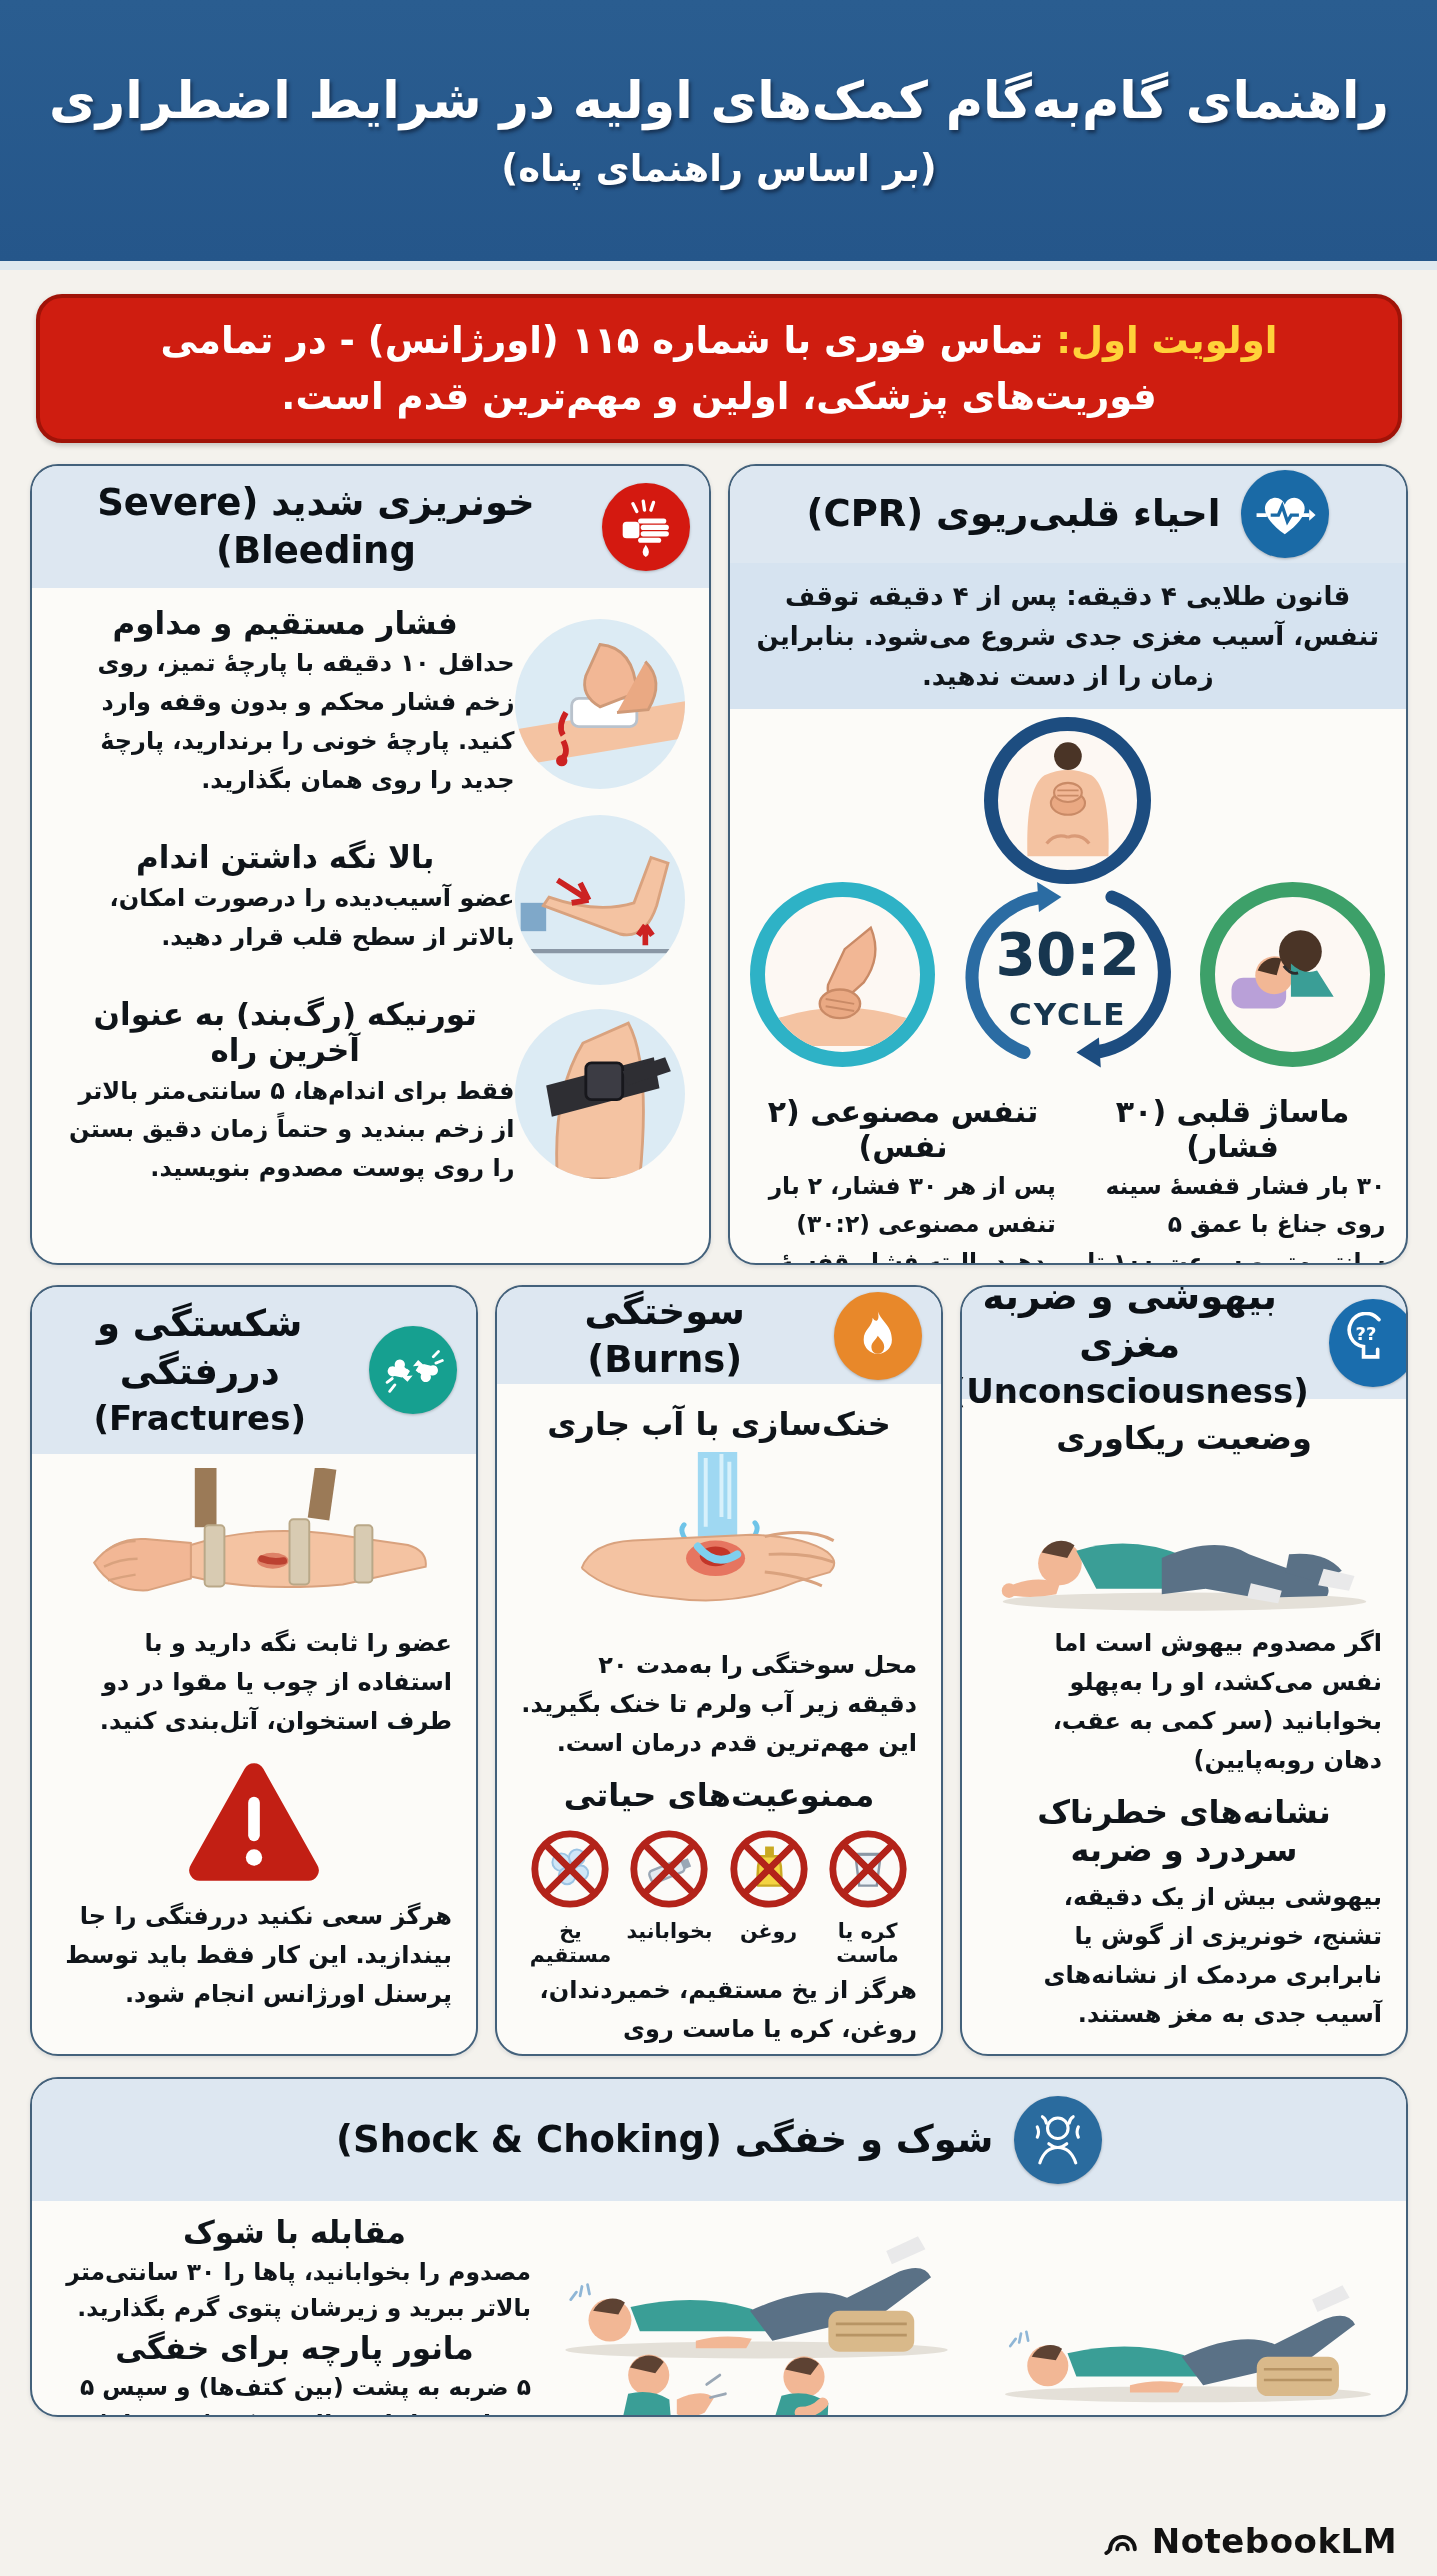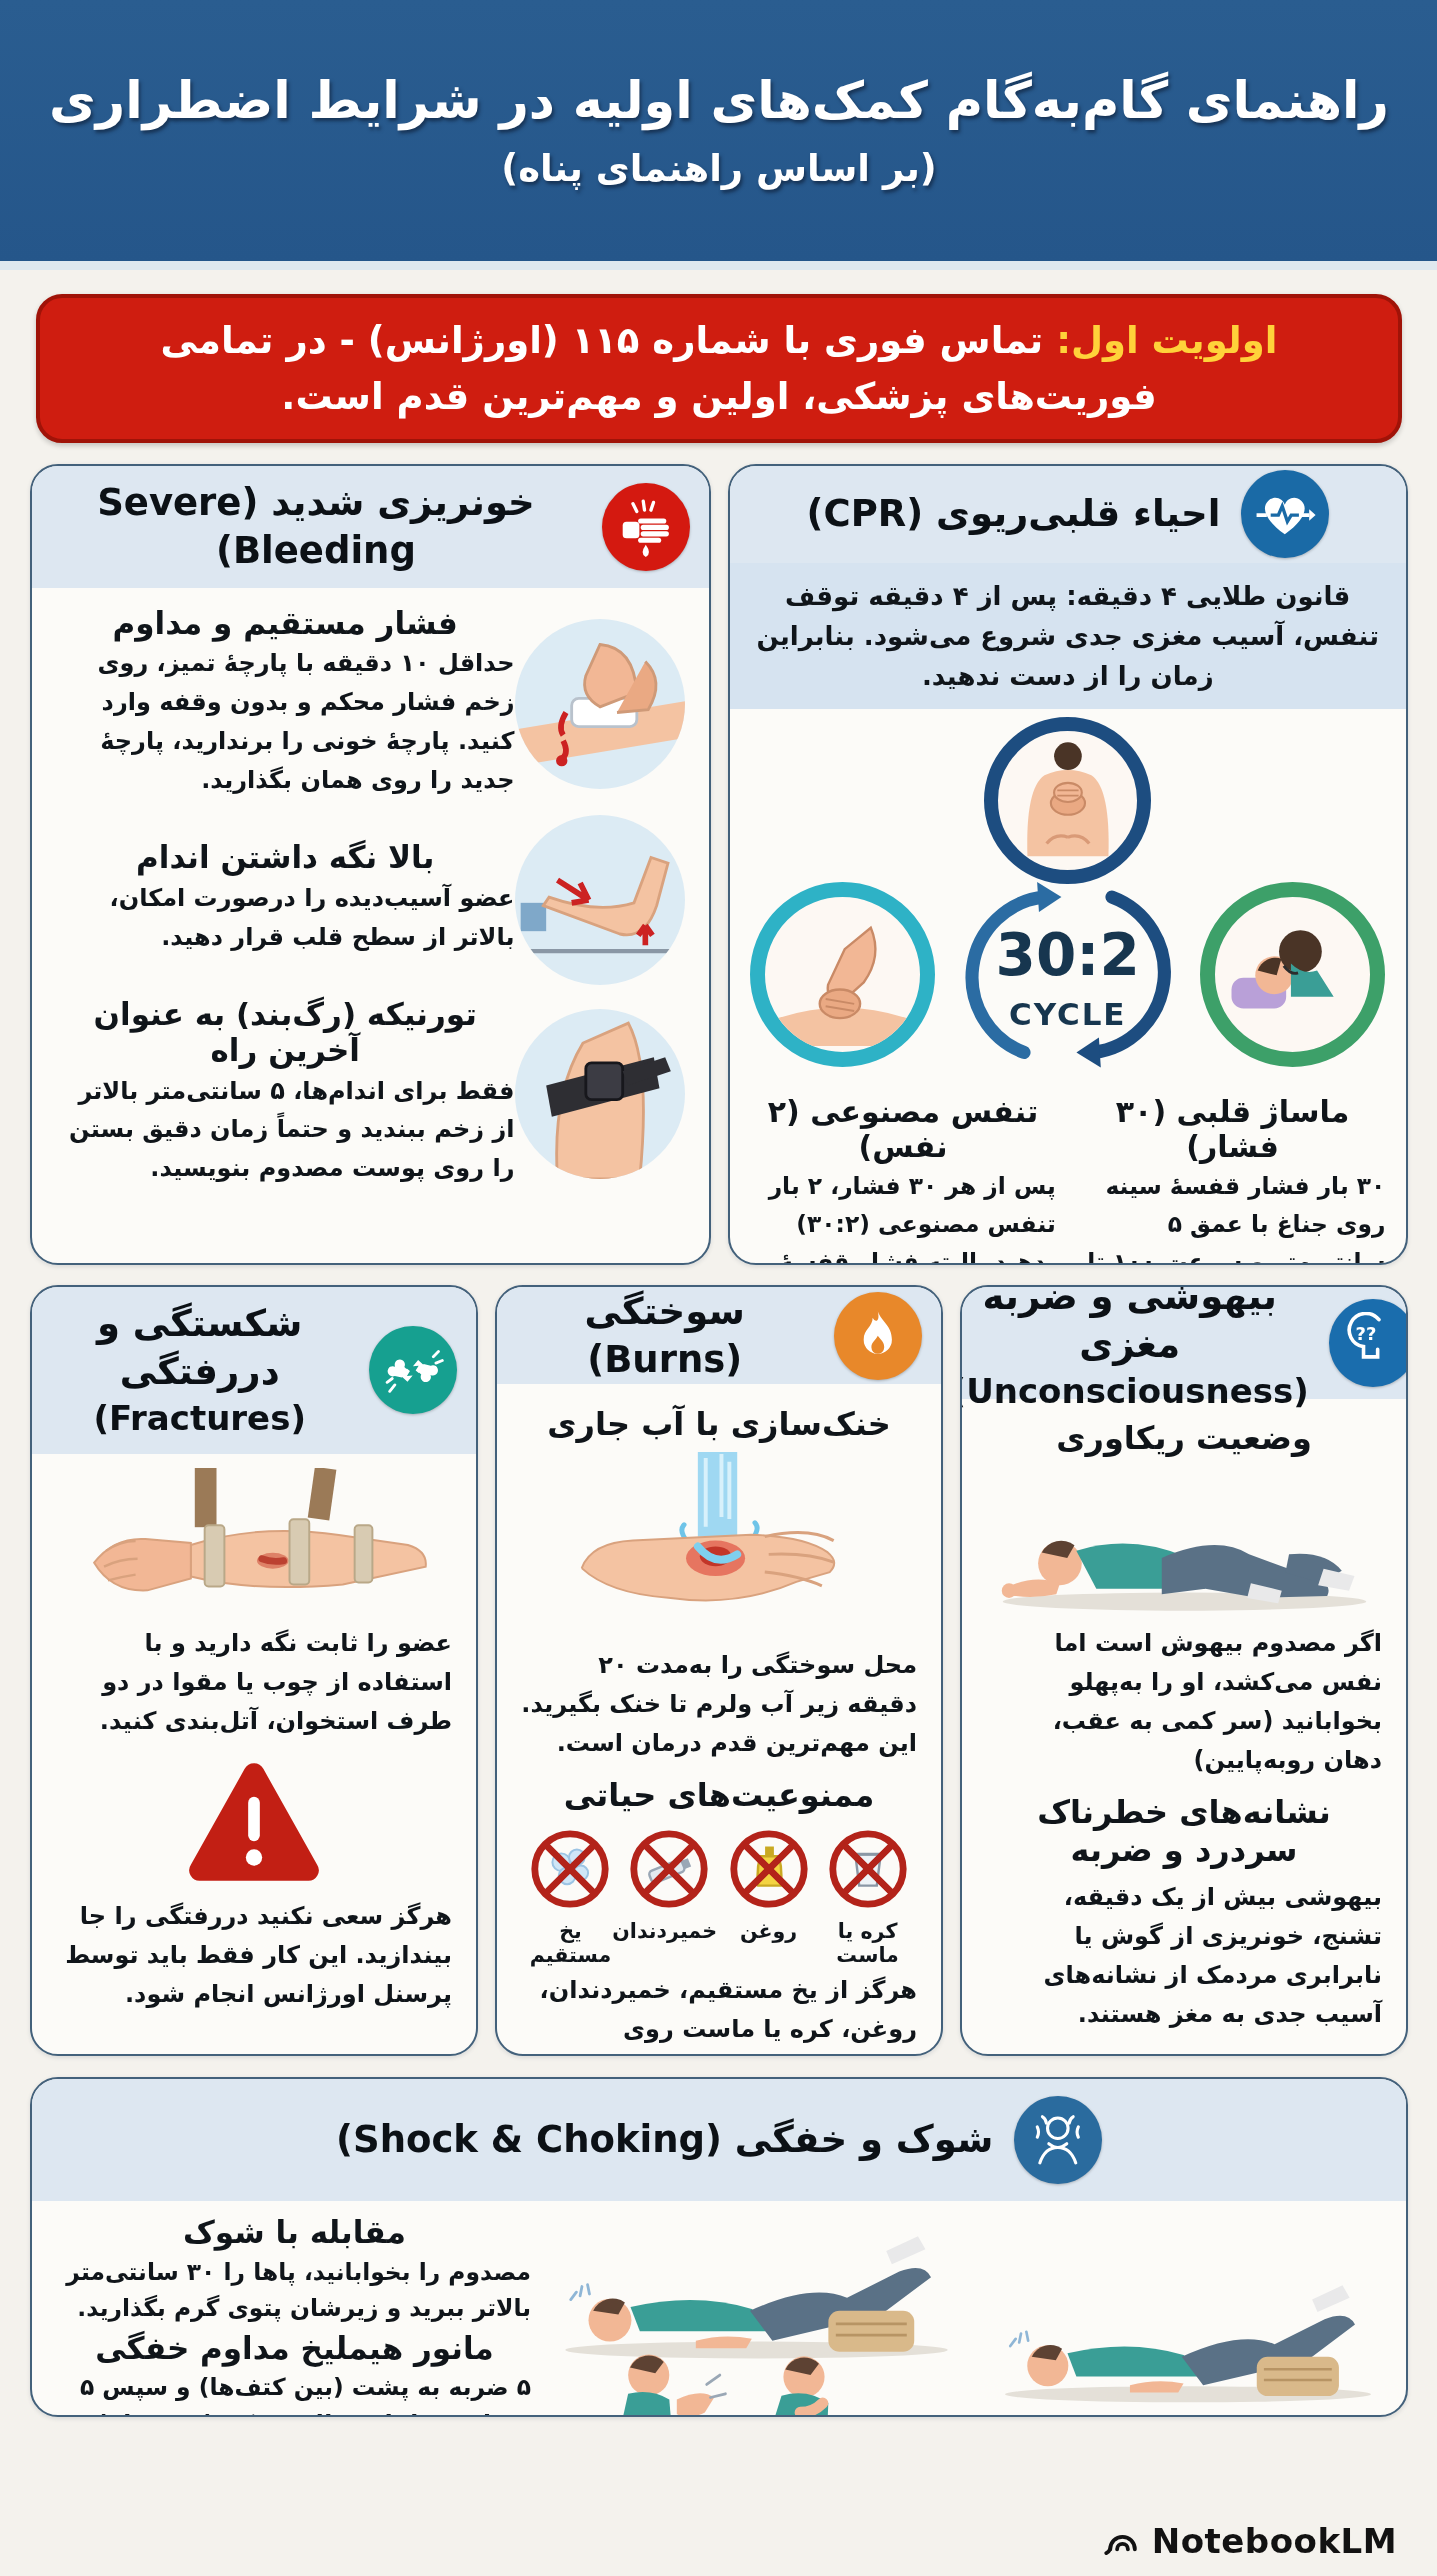--- a/index.html
+++ b/index.html
@@ -324,21 +324,21 @@
           </div>
           <div class="proh">
             <svg viewBox="0 0 90 90">
               <g transform="rotate(-22 45 45)">
                 <rect x="24" y="40" width="36" height="13" rx="4" fill="#e3eaf0" stroke="#9aa7b5" stroke-width="2.5"></rect>
                 <rect x="60" y="42" width="7" height="9" fill="#9aa7b5"></rect>
               </g>
               <circle cx="45" cy="45" r="36" stroke="#b3231a" stroke-width="7" fill="none"></circle>
               <path d="M20 20 L70 70 M70 20 L20 70" stroke="#b3231a" stroke-width="7"></path>
             </svg>
-            <div class="proh-label">خمیردندان</div>
+            <div class="proh-label">بخوابانید</div>
           </div>
           <div class="proh">
             <svg viewBox="0 0 90 90">
               <circle cx="36" cy="38" r="9" fill="#cfe6f7" stroke="#9cc4e4" stroke-width="2"></circle>
               <circle cx="52" cy="33" r="8" fill="#cfe6f7" stroke="#9cc4e4" stroke-width="2"></circle>
               <circle cx="42" cy="52" r="8.5" fill="#cfe6f7" stroke="#9cc4e4" stroke-width="2"></circle>
               <circle cx="56" cy="49" r="7.5" fill="#cfe6f7" stroke="#9cc4e4" stroke-width="2"></circle>
               <circle cx="45" cy="45" r="36" stroke="#b3231a" stroke-width="7" fill="none"></circle>
               <path d="M20 20 L70 70 M70 20 L20 70" stroke="#b3231a" stroke-width="7"></path>
             </svg>
@@ -445,21 +445,21 @@
             <circle cx="232" cy="36" r="22" fill="#f2b795"></circle>
             <path d="M212 28 a22 22 0 0 1 36 -6 l-9 12 Z" fill="#5d4233"></path>
             <path d="M208 56 q28 -8 50 8 l-4 96 h-52 l-4 -72 Z" fill="#3a9e96"></path>
             <path d="M212 96 q18 14 38 6 l6 14 q-22 12 -44 -4 Z" fill="#f2b795"></path>
             <path d="M252 64 q-10 10 -24 10" stroke="#f2b795" stroke-width="12" fill="none" stroke-linecap="round"></path>
           </svg>
         </div>
         <div class="shock-tx">
           <div class="sec-h">مقابله با شوک</div>
           <p class="body-t">مصدوم را بخوابانید، پاها را ۳۰ سانتی‌متر بالاتر ببرید و زیرشان پتوی گرم بگذارید.</p>
-          <div class="sec-h">مانور هیملیخ مداوم خفگی</div>
+          <div class="sec-h">مانور پارچه برای خفگی</div>
           <p class="body-t">۵ ضربه به پشت (بین کتف‌ها) و سپس ۵ فشار به داخل و بالای شکم (زیر جناغ) وارد کنید.</p>
         </div>
       </div>
     </div>
   </div>
 
   <div class="footer">
     <svg width="37" height="37" viewBox="0 0 48 48">
       <path d="M8 34 a16 16 0 0 1 32 0" stroke="#121212" stroke-width="5" fill="none" stroke-linecap="round"></path>
       <path d="M17 34 a7 7 0 0 1 14 0" stroke="#121212" stroke-width="5" fill="none" stroke-linecap="round"></path>

